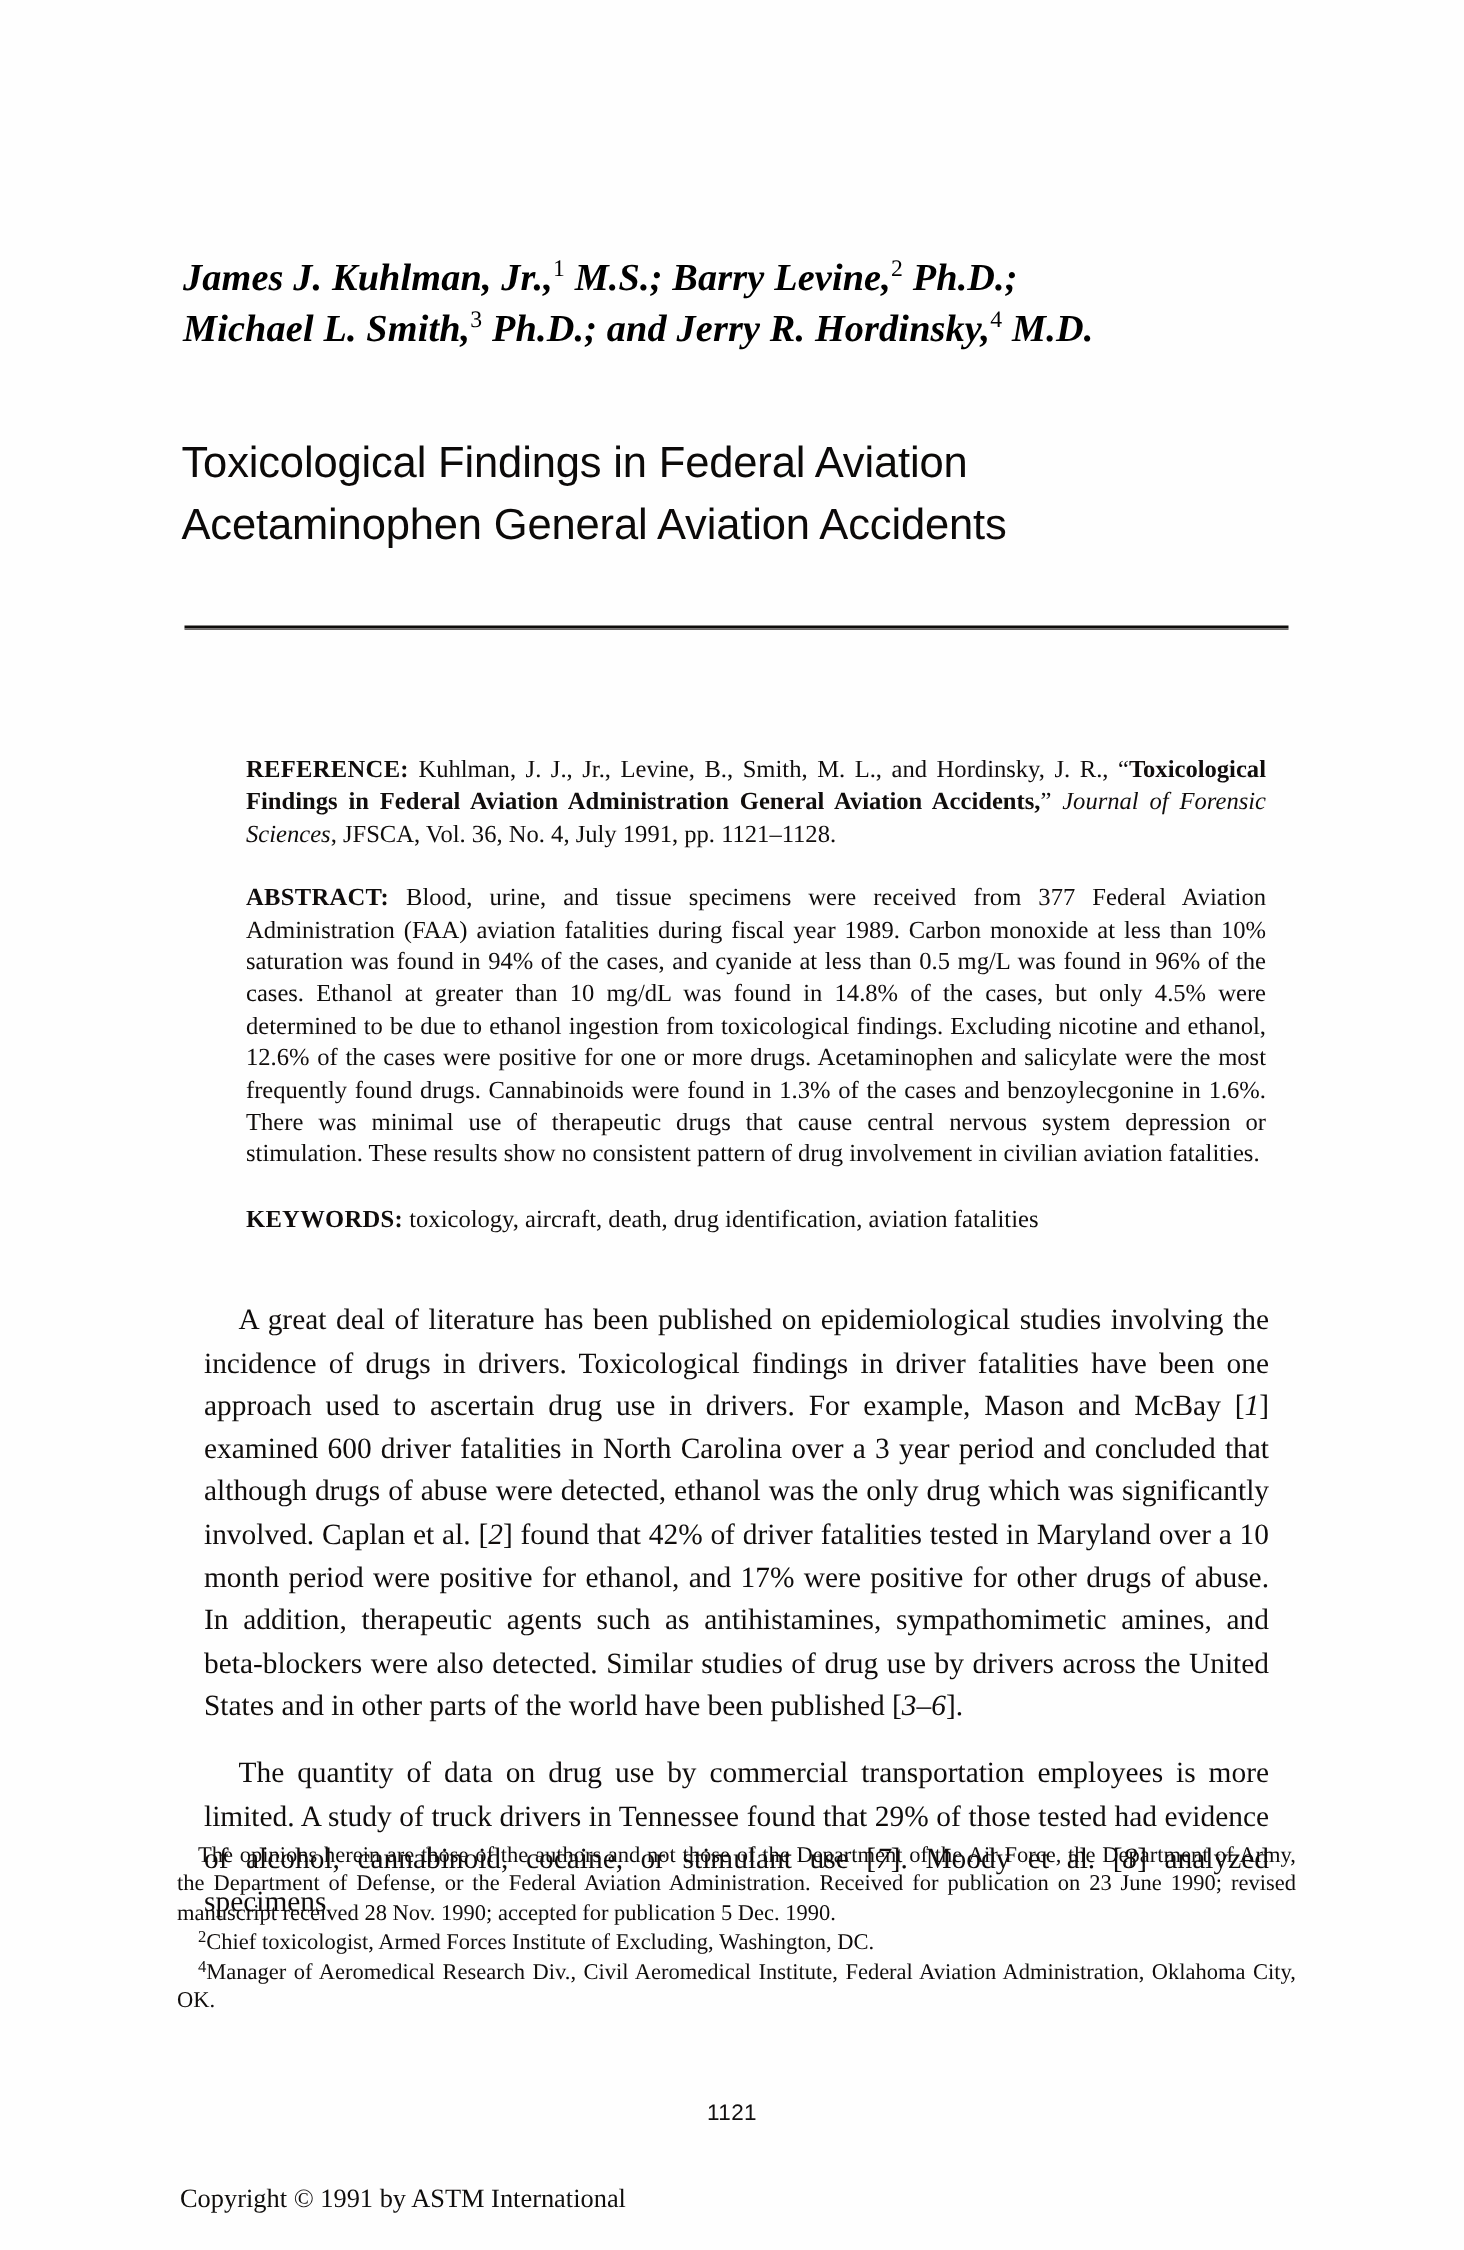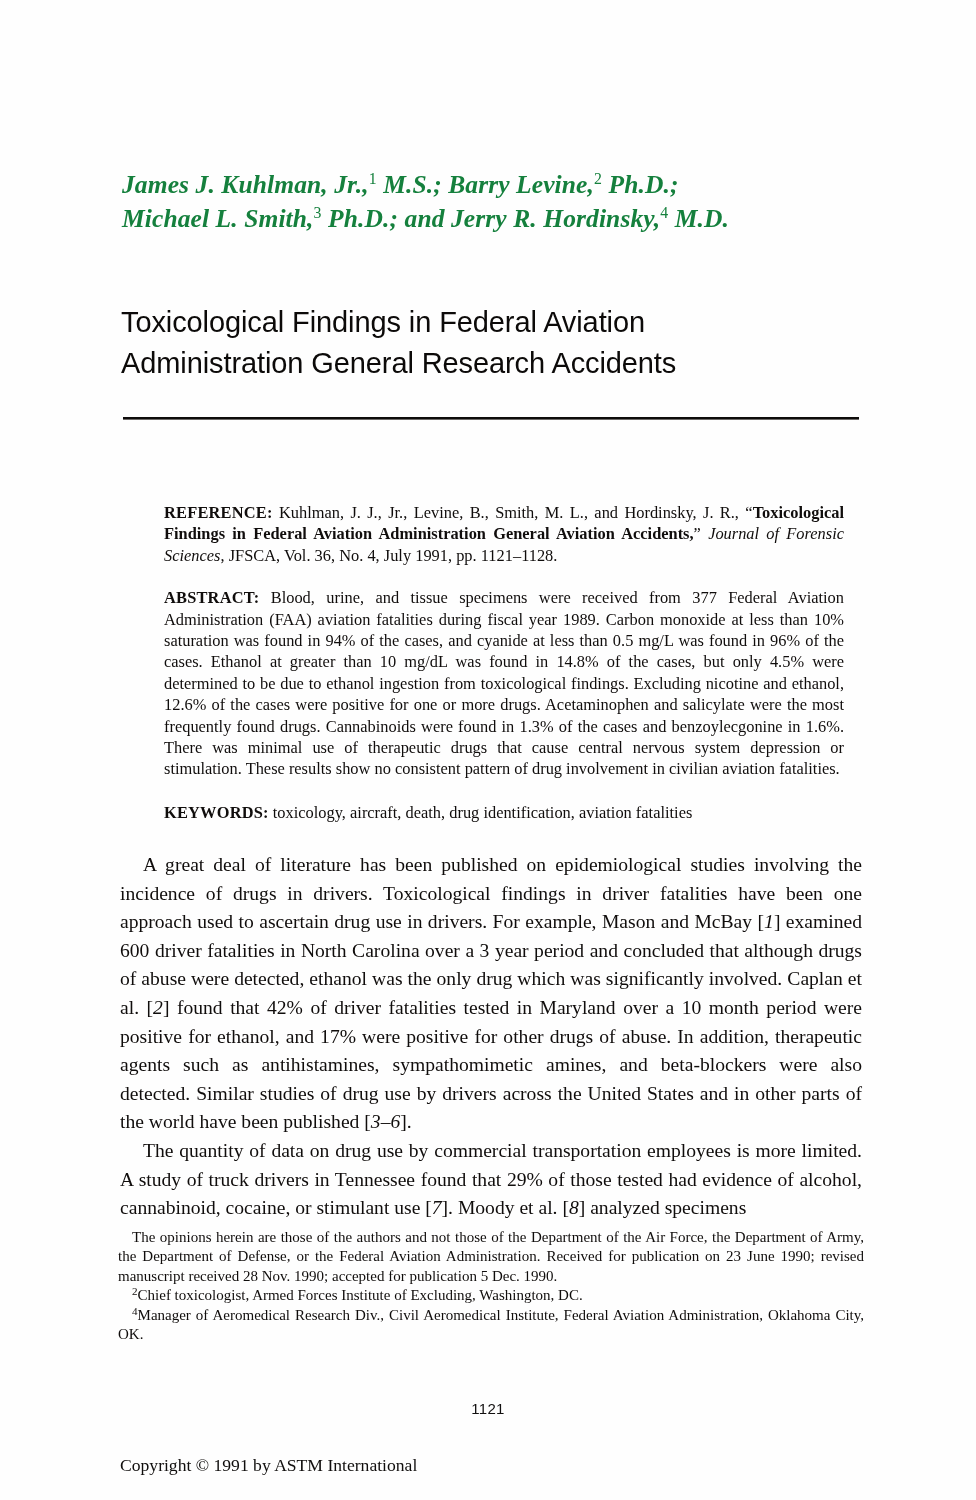--- a/index.html
+++ b/index.html
@@ -22,35 +22,35 @@
     position: absolute;
     left: 122px;
     top: 168px;
     width: 744px;
     font-family: "Liberation Serif", "DejaVu Serif", serif;
     font-style: italic;
     font-weight: 700;
     font-size: 25.5px;
     line-height: 34px;
     letter-spacing: 0.1px;
-    color: #15803d;
+    color: #000000;
   }
   .authors sup {
     font-size: 0.62em;
     font-weight: 400;
     font-style: normal;
     vertical-align: 0.55em;
     line-height: 0;
   }
 
   
   .title {
     position: absolute;
     left: 121px;
-    top: 283px;
+    top: 270px;
     width: 760px;
     font-family: "Liberation Sans", "DejaVu Sans", sans-serif;
     font-weight: 400;
     font-size: 29px;
     line-height: 41px;
     letter-spacing: -0.1px;
     color: #0c0a09;
   }
   .title-line { display: block; white-space: nowrap; }
 
@@ -92,21 +92,21 @@
   
   .body {
     position: absolute;
     left: 120px;
     top: 851px;
     width: 742px;
     font-size: 19.6px;
     line-height: 28.6px;
     text-align: justify;
   }
-  .body p { margin: 0; text-indent: 23px; }
+  .body p { margin: 16px; text-indent: 23px; }
 
   
   .footnotes {
     position: absolute;
     left: 118px;
     top: 1228px;
     width: 746px;
     font-size: 15px;
     line-height: 19.4px;
     text-align: justify;
@@ -150,21 +150,21 @@
     <div>
       <span>James J. Kuhlman, Jr.,</span><sup>1</sup><span> M.S.; Barry Levine,</span><sup>2</sup><span> Ph.D.;</span>
     </div>
     <div>
       <span>Michael L. Smith,</span><sup>3</sup><span> Ph.D.; and Jerry R. Hordinsky,</span><sup>4</sup><span> M.D.</span>
     </div>
   </div>
 
   <h1 class="title">
     <span class="title-line">Toxicological Findings in Federal Aviation</span>
-    <span class="title-line">Administration General Research Accidents</span>
+    <span class="title-line">Acetaminophen General Aviation Accidents</span>
   </h1>
 
   <div class="rule"></div>
 
   <div class="frontblock">
 
     <p class="para-ref"><span class="lbl">REFERENCE:</span><span> Kuhlman, J. J., Jr., Levine, B., Smith, M. L., and Hordinsky, J. R., “</span><span class="bi">Toxicological Findings in Federal Aviation Administration General Aviation Accidents,</span><span>” </span><span class="it">Journal of Forensic Sciences</span><span>, JFSCA, Vol. 36, No. 4, July 1991, pp. 1121–1128.</span></p>
 
     <p class="para-abs"><span class="lbl">ABSTRACT:</span><span> Blood, urine, and tissue specimens were received from 377 Federal Aviation Administration (FAA) aviation fatalities during fiscal year 1989. Carbon monoxide at less than 10% saturation was found in 94% of the cases, and cyanide at less than 0.5 mg/L was found in 96% of the cases. Ethanol at greater than 10 mg/dL was found in 14.8% of the cases, but only 4.5% were determined to be due to ethanol ingestion from toxicological findings. Excluding nicotine and ethanol, 12.6% of the cases were positive for one or more drugs. Acetaminophen and salicylate were the most frequently found drugs. Cannabinoids were found in 1.3% of the cases and benzoylecgonine in 1.6%. There was minimal use of therapeutic drugs that cause central nervous system depression or stimulation. These results show no consistent pattern of drug involvement in civilian aviation fatalities.</span></p>
 

